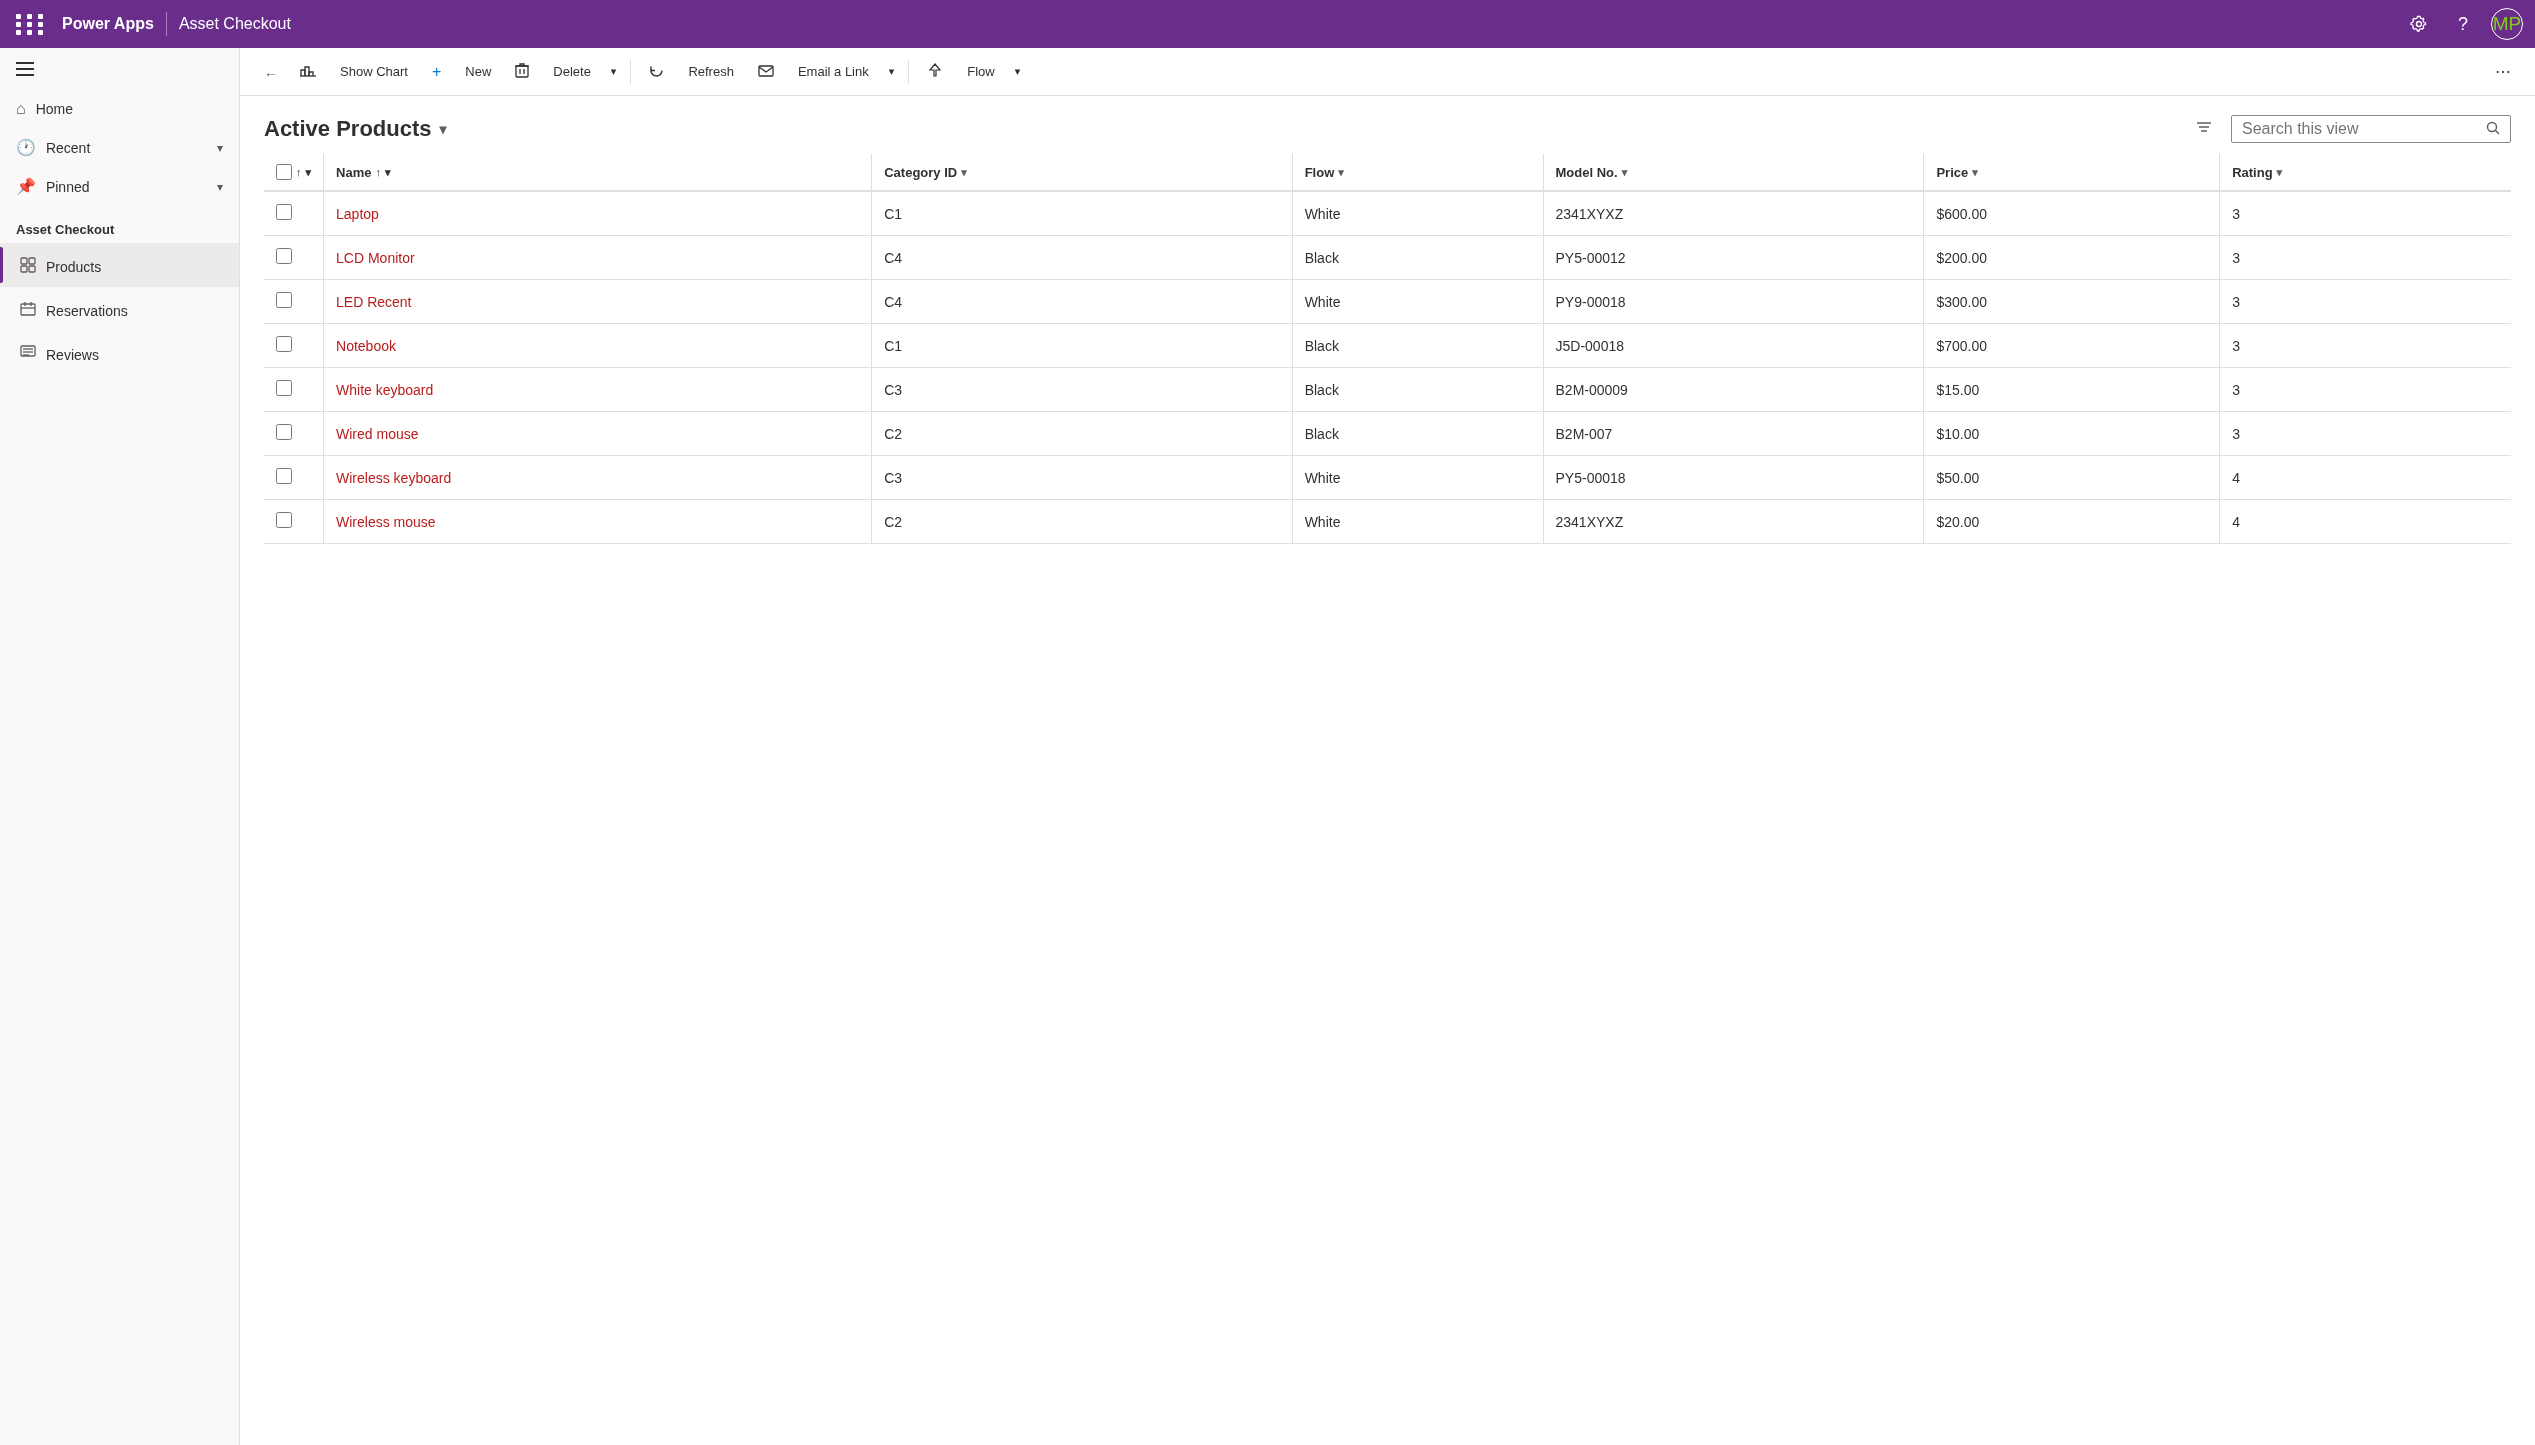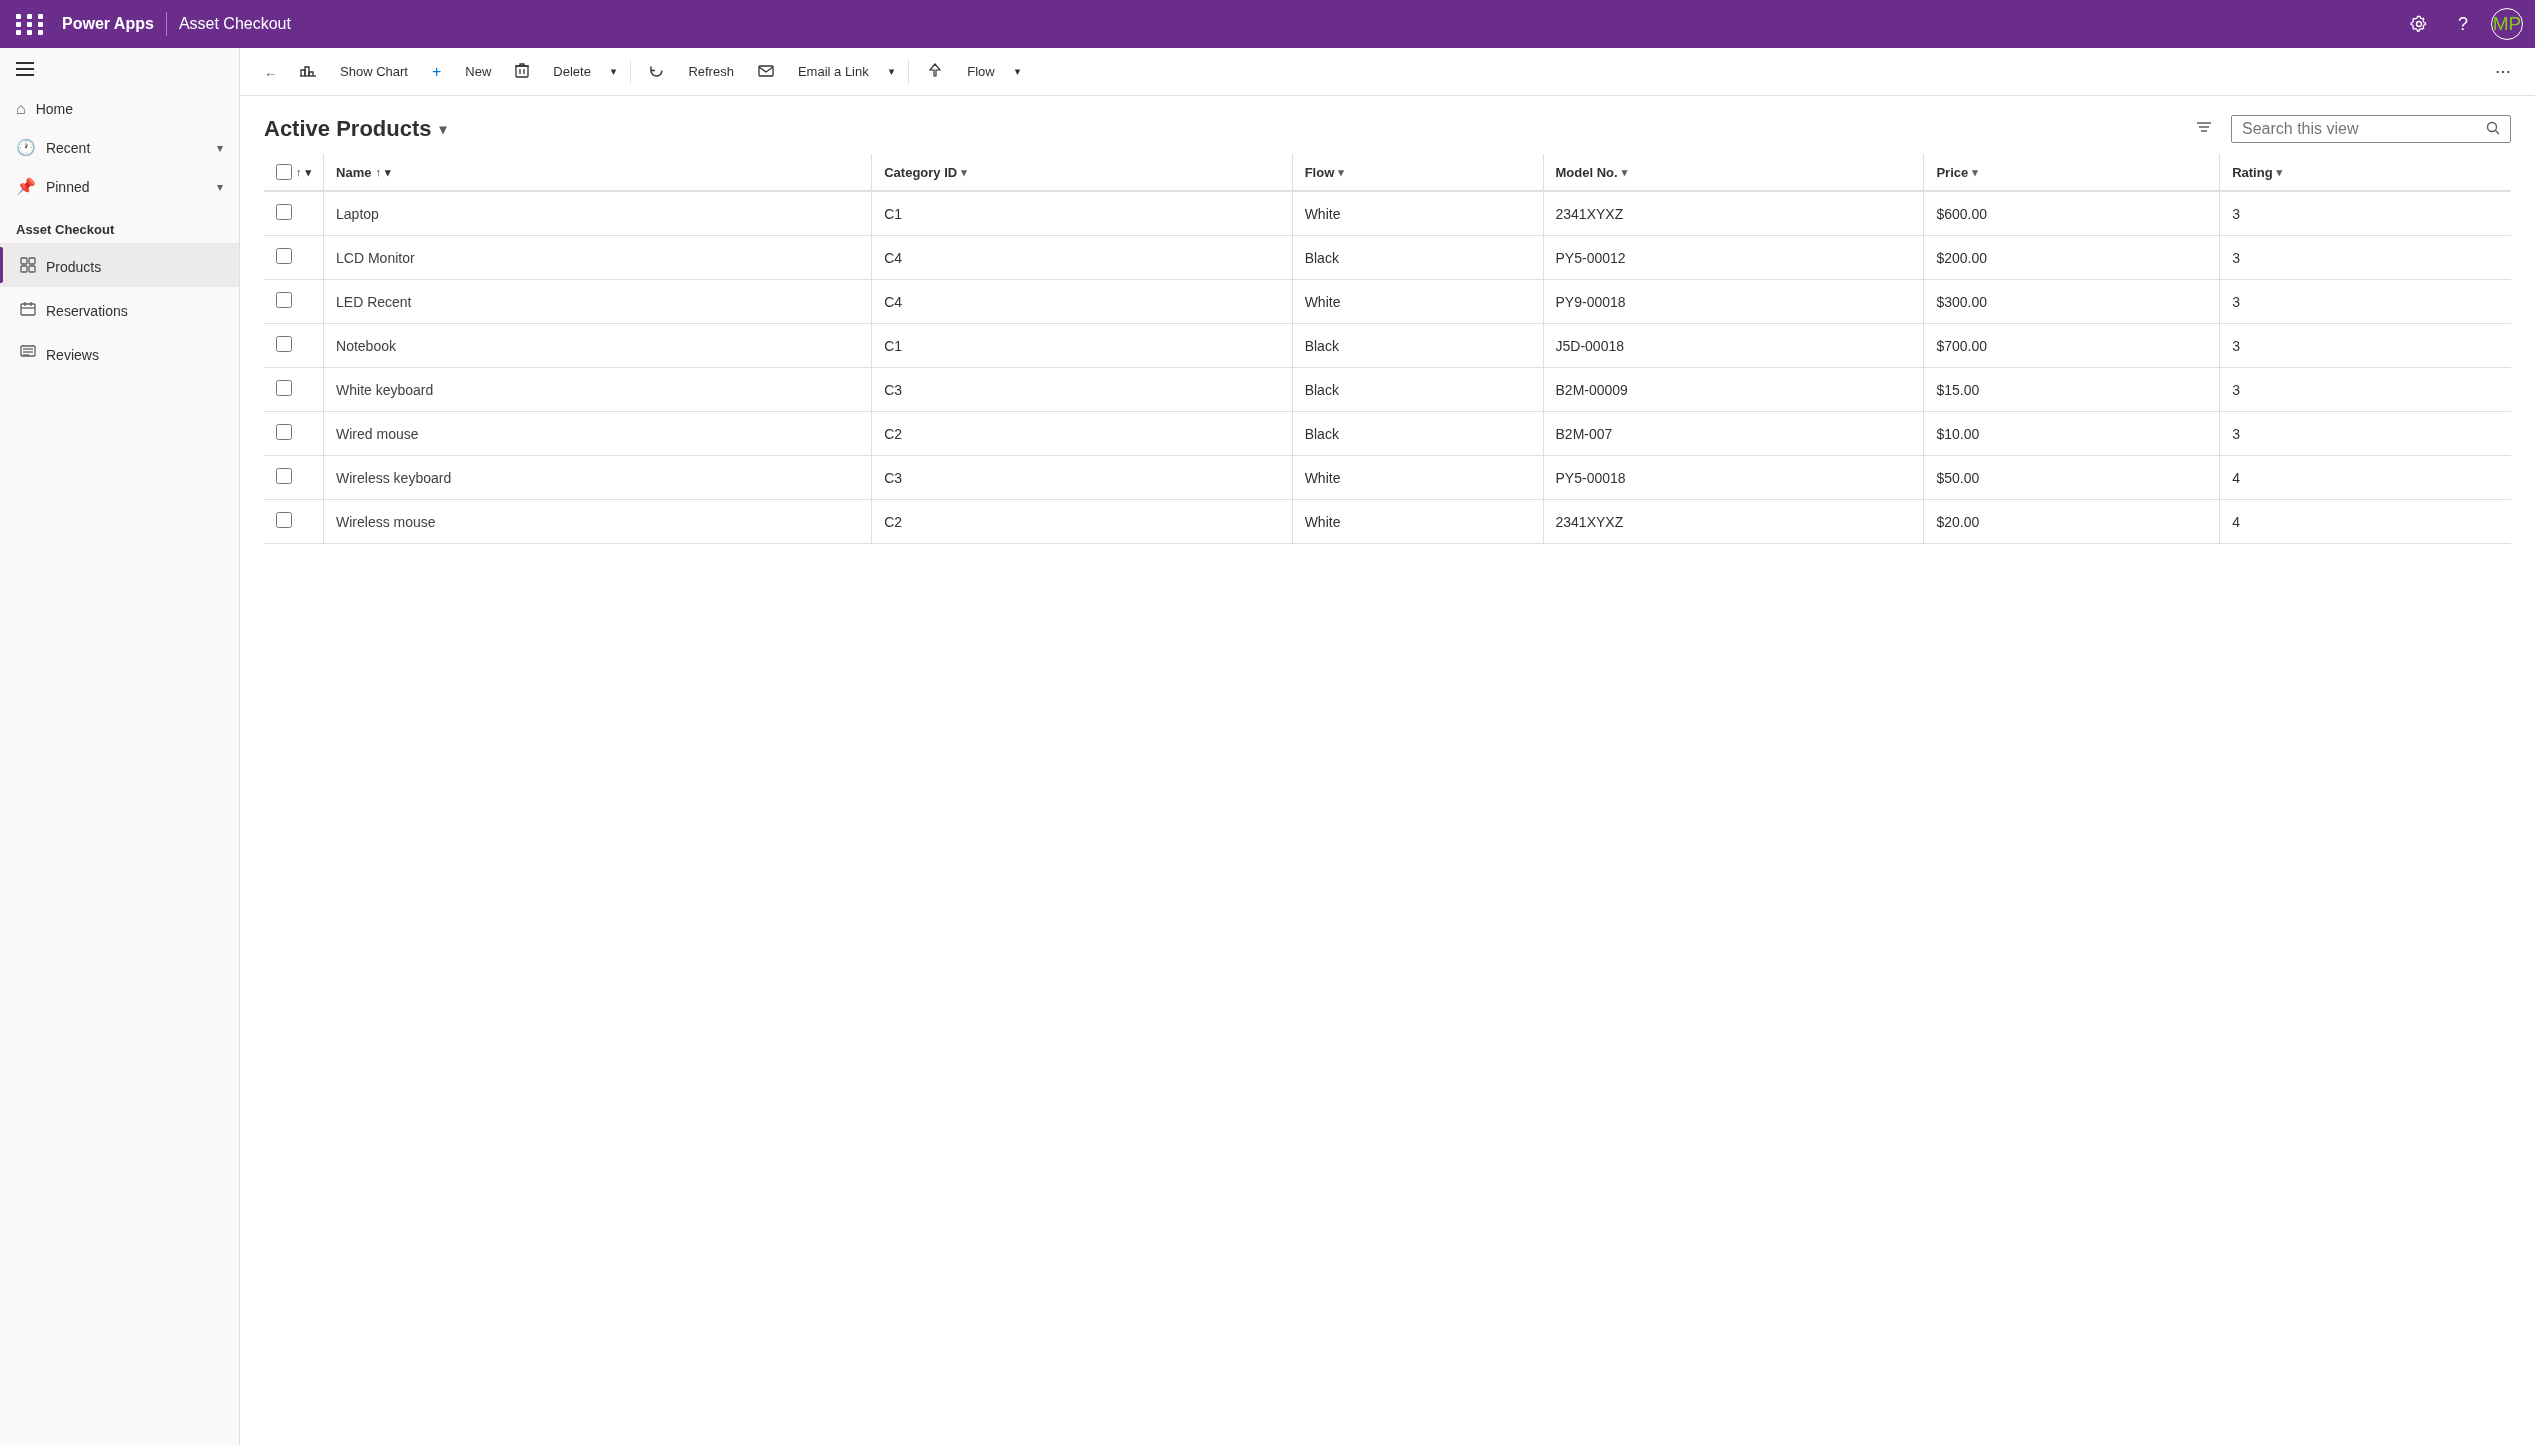--- a/index.html
+++ b/index.html
@@ -161,21 +161,21 @@
     th .sort-icon { font-size: 11px; color: #605e5c; cursor: pointer; }
     tbody tr {
       border-bottom: 1px solid #e1dfdd;
     }
     td {
       padding: 12px 12px; font-size: 14px; color: #323130;
       border-right: 1px solid #e1dfdd;
     }
     td:last-child { border-right: none; }
     td.name-cell a {
-      color: #404040; text-decoration: none; cursor: pointer;
+      color: #b91c1c; text-decoration: none; cursor: pointer;
     }
     .check-cell { width: 36px; }
     .row-checkbox {
       width: 16px; height: 16px; cursor: pointer;
     }
     .header-check {
       display: flex; align-items: center; gap: 4px;
     }
   </style>
 </head>

